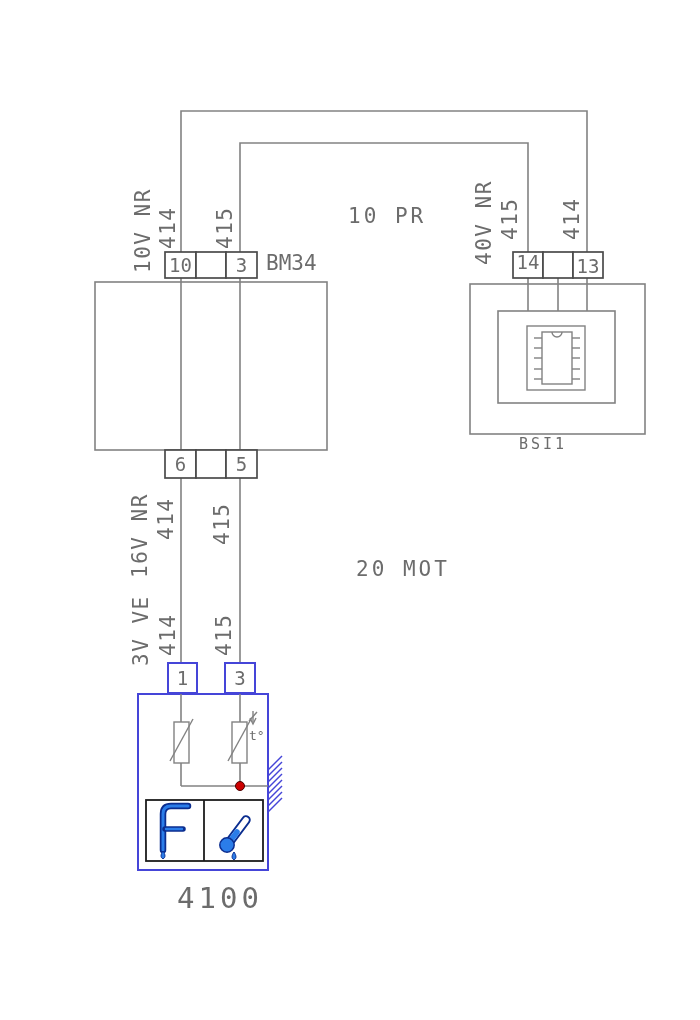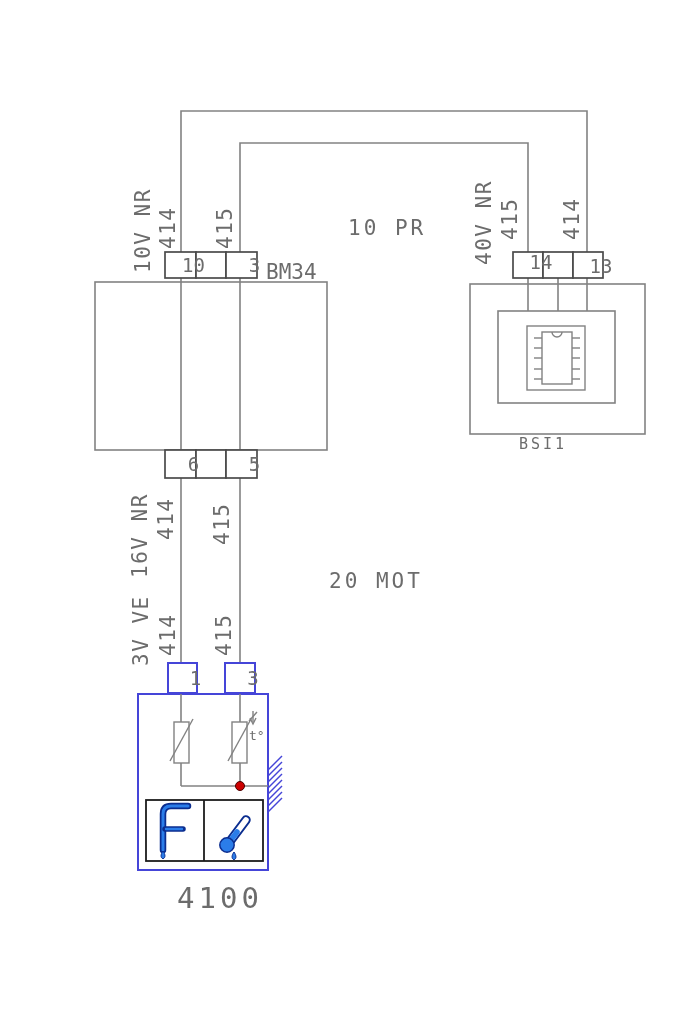--- a/index.html
+++ b/index.html
@@ -23,23 +23,23 @@
     position:absolute; white-space:nowrap; line-height:1;
     transform:rotate(-90deg); transform-origin:0 0;
     font-size:21px; letter-spacing:1.5px; color:var(--text-gray,#6c6c6c);
   }
   .hlabel {
     position:absolute; white-space:nowrap; line-height:1;
     font-size:21px; color:var(--text-gray,#6c6c6c);
   }
   .pin-label {
     position:absolute; display:flex; align-items:center; justify-content:center;
-    font-size:19px; color:var(--text-gray,#6c6c6c);margin-left:13px;
+    font-size:19px; color:var(--text-gray,#6c6c6c);
   }
-  .zone  { letter-spacing:3px;margin-top:12px; }
+  .zone  { letter-spacing:3px; }
   .tnote { position:absolute; font-size:13px; color:var(--text-gray,#6c6c6c); line-height:1; }
 </style>
 </head>
 <body>
 
 <div id="canvas">
 
   <svg id="linework" width="700" height="1020" viewBox="0 0 700 1020">
 
     <g>
@@ -165,23 +165,23 @@
 
   <div class="vlabel" style="left:130px;top:578px">16V NR</div>
   <div class="vlabel" style="left:156px;top:540px">414</div>
   <div class="vlabel" style="left:212px;top:545px">415</div>
 
   <div class="vlabel" style="left:131px;top:666px">3V VE</div>
   <div class="vlabel" style="left:158px;top:656px">414</div>
   <div class="vlabel" style="left:214px;top:656px">415</div>
 
   <div class="hlabel zone" style="left:348px;top:206px">10 PR</div>
-  <div class="hlabel zone" style="left:329px;top:559px">20 MOT</div>
+  <div class="hlabel zone" style="left:356px;top:559px">20 MOT</div>
 
-  <div class="hlabel" style="left:266px;top:262px">BM34</div>
+  <div class="hlabel" style="left:266px;top:253px">BM34</div>
   <div class="hlabel" style="left:519px;top:437px;font-size:15px;letter-spacing:3px">BSI1</div>
   <div class="hlabel" style="left:177px;top:884px;font-size:29px;letter-spacing:4px">4100</div>
   <div class="tnote" style="left:249px;top:729px">t°</div>
 
   <div class="pin-label" style="left:165px;top:252px;width:31px;height:26px">10</div>
   <div class="pin-label" style="left:226px;top:252px;width:31px;height:26px">3</div>
   <div class="pin-label" style="left:165px;top:450px;width:31px;height:28px">6</div>
   <div class="pin-label" style="left:226px;top:450px;width:31px;height:28px">5</div>
   <div class="pin-label" style="left:513px;top:252px;width:30px;height:20px">14</div>
   <div class="pin-label" style="left:573px;top:252px;width:30px;height:27px">13</div>

